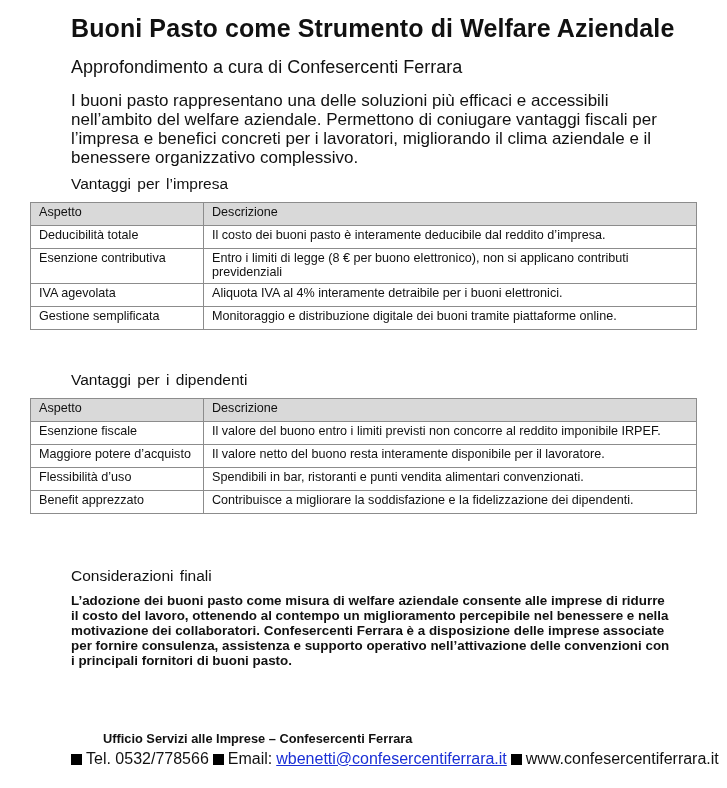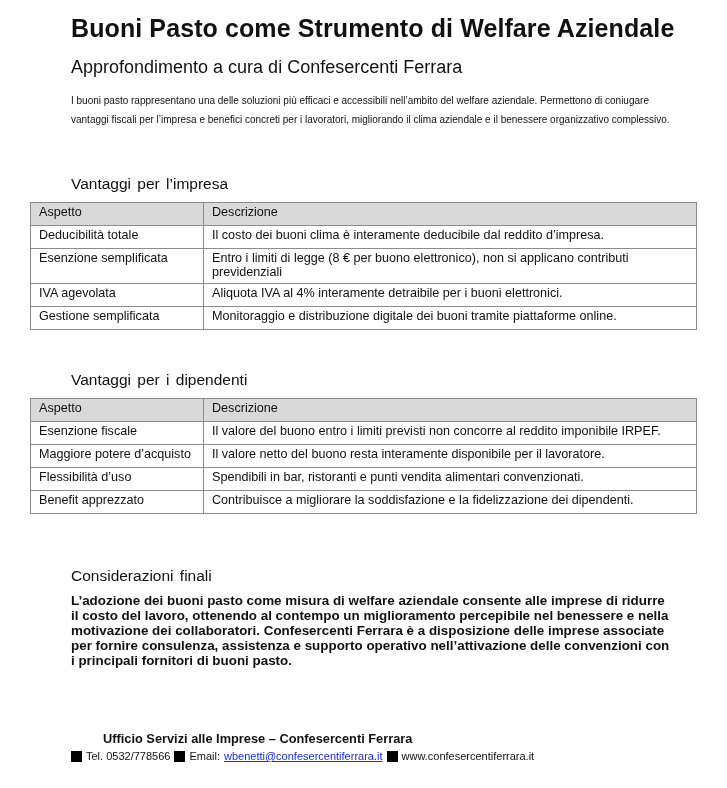--- a/index.html
+++ b/index.html
@@ -9,21 +9,21 @@
     }
     .title {
       position: absolute; left: 71px; top: 14px;
       font-size: 25px; font-weight: bold; letter-spacing: 0.1px;
     }
     .subtitle {
       position: absolute; left: 71px; top: 57px; font-size: 18px;
     }
     .intro {
       position: absolute; left: 71px; top: 91px; width: 600px;
-      font-size: 10px; line-height: 19px;
+      font-size: 17px; line-height: 19px;
     }
     .h2 {
       position: absolute; left: 71px; font-size: 15.5px; font-weight: normal;
       word-spacing: 2px;
     }
     table.info {
       position: absolute; left: 30px; width: 667px;
       border-collapse: collapse; font-size: 12.6px;
       border: 1px solid #8c8c8c;
     }
@@ -35,21 +35,21 @@
     table.info td { height: 16px; }
     table.info .c1 { width: 156px; }
     .final {
       position: absolute; left: 71px; top: 593px; width: 600px;
       font-size: 13.4px; line-height: 15px; font-weight: bold;
     }
     .office {
       position: absolute; left: 71px; top: 731px; font-size: 12.8px; font-weight: bold; margin-left: 32px;
     }
     .contacts {
-      position: absolute; left: 71px; top: 750px; font-size: 11px;
+      position: absolute; left: 71px; top: 750px; font-size: 16px;
       display: flex; align-items: center; gap: 4px;
     }
     .sq { display: inline-block; width: 11px; height: 11px; background: #000; }
     .link { color: #1a2fd6; text-decoration: underline; }
   </style>
 </head>
 <body>
 
 <div class="title">Buoni Pasto come Strumento di Welfare Aziendale</div>
 <div class="subtitle">Approfondimento a cura di Confesercenti Ferrara</div>
@@ -59,24 +59,24 @@
 <table class="info" style="top:202px;">
   <thead>
     <tr>
       <th class="c1">Aspetto</th>
       <th>Descrizione</th>
     </tr>
   </thead>
   <tbody>
     <tr>
       <td>Deducibilità totale</td>
-      <td>Il costo dei buoni clima è interamente deducibile dal reddito d’impresa.</td>
+      <td>Il costo dei buoni pasto è interamente deducibile dal reddito d’impresa.</td>
     </tr>
     <tr>
-      <td>Esenzione semplificata</td>
+      <td>Esenzione contributiva</td>
       <td>Entro i limiti di legge (8 € per buono elettronico), non si applicano contributi previdenziali</td>
     </tr>
     <tr>
       <td>IVA agevolata</td>
       <td>Aliquota IVA al 4% interamente detraibile per i buoni elettronici.</td>
     </tr>
     <tr>
       <td>Gestione semplificata</td>
       <td>Monitoraggio e distribuzione digitale dei buoni tramite piattaforme online.</td>
     </tr>

